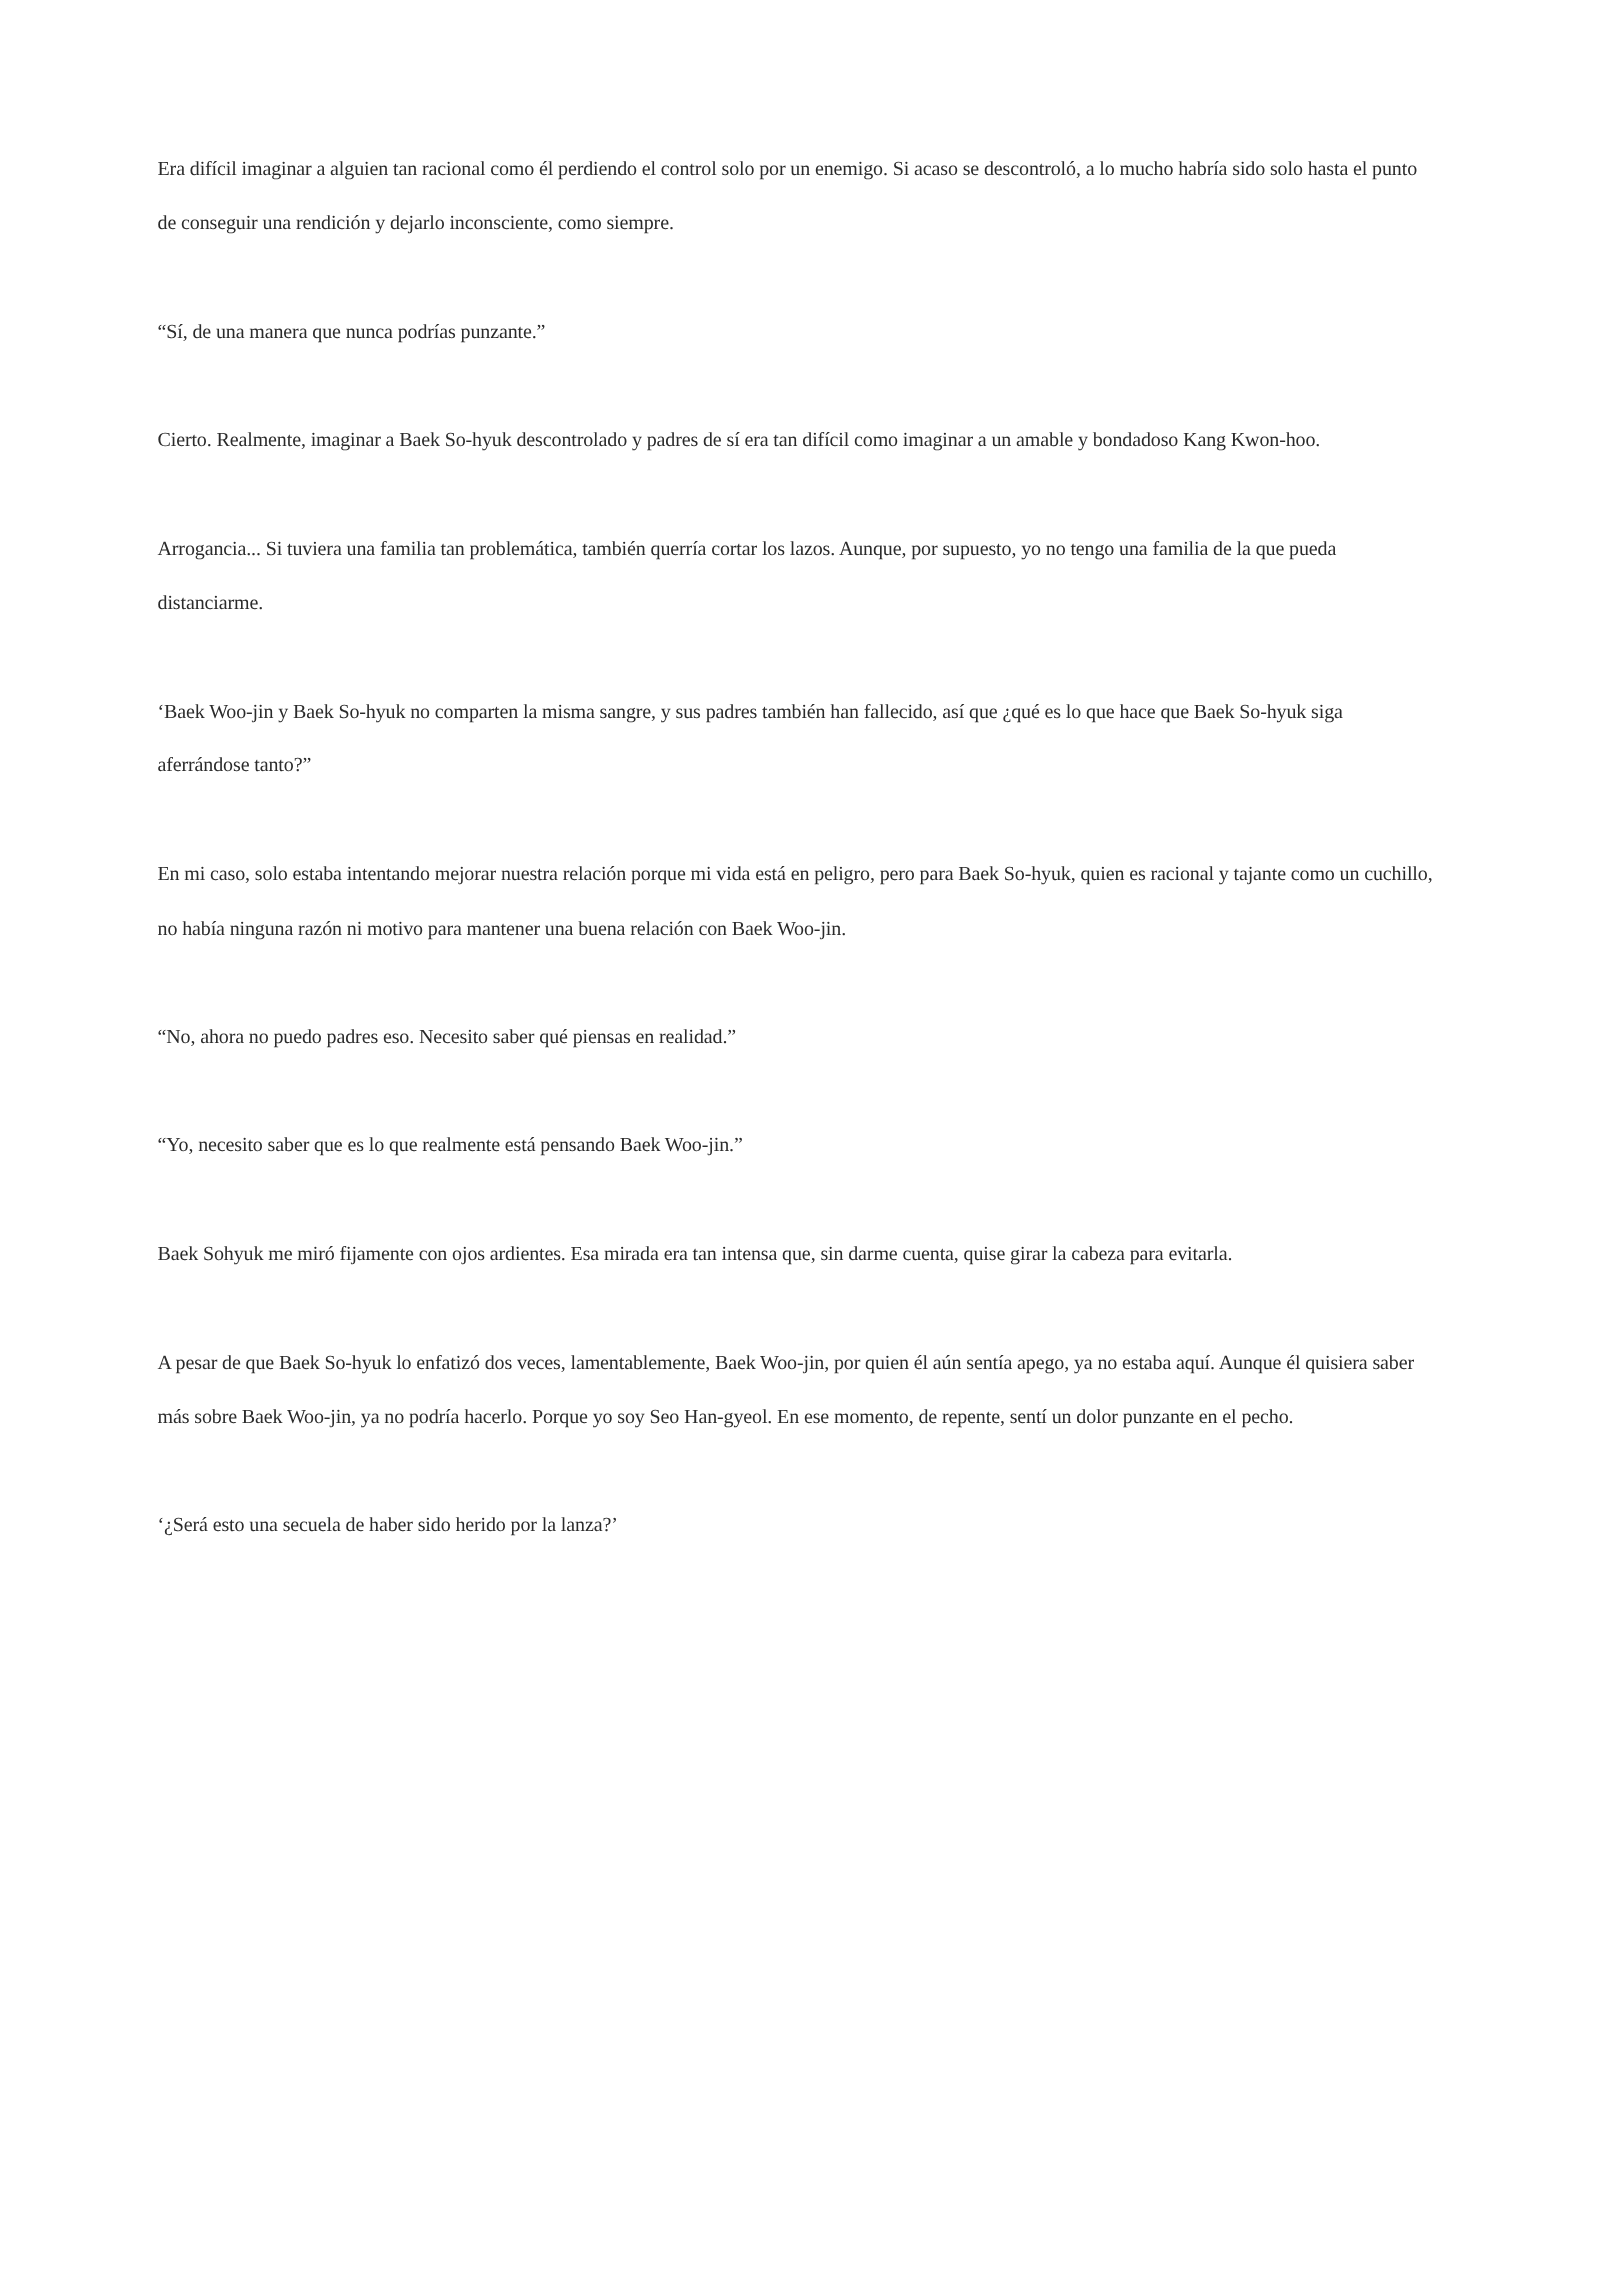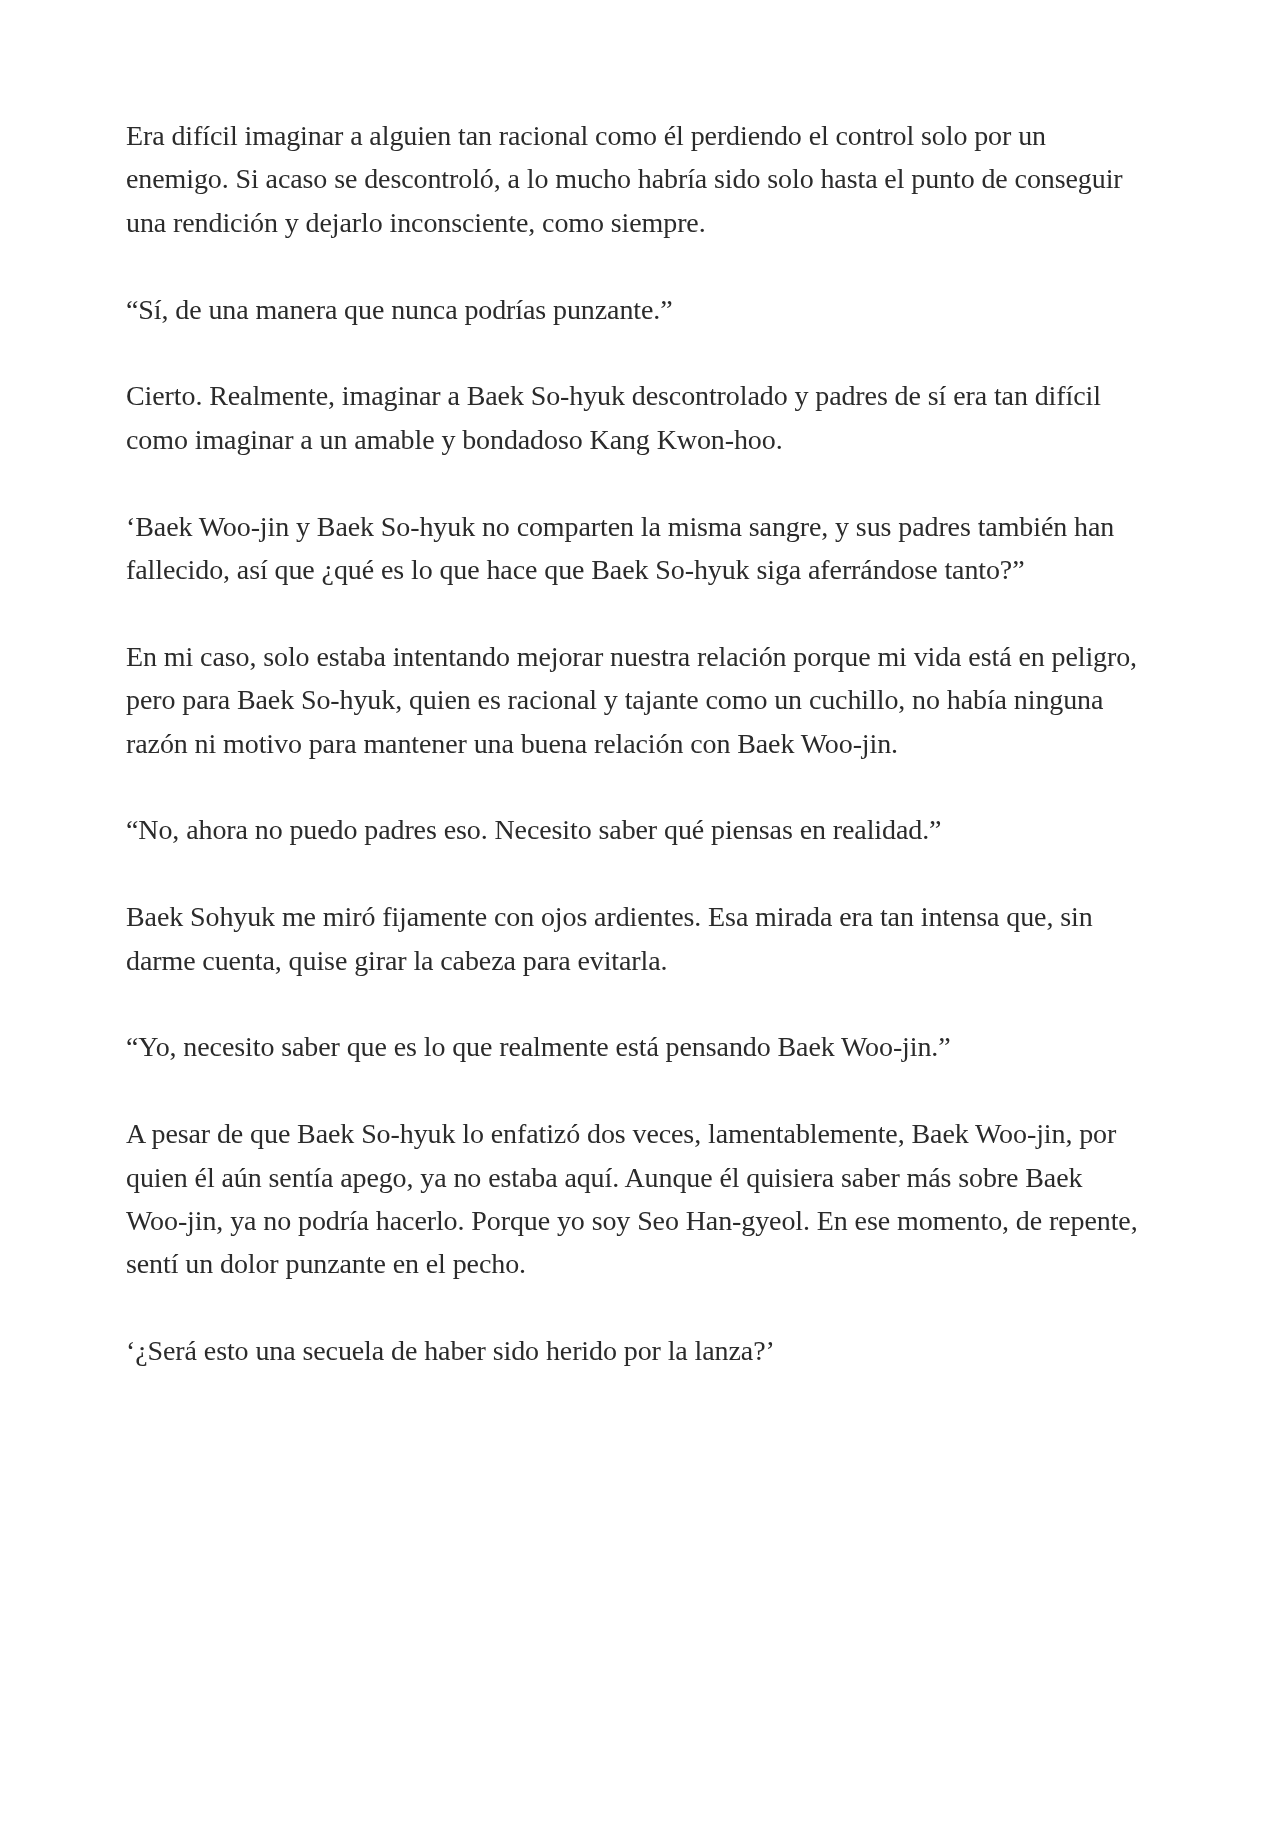--- a/index.html
+++ b/index.html
@@ -13,36 +13,37 @@
       position: relative;
       overflow: hidden;
     }
     .page {
       position: absolute;
       left: 126px;
       top: 114px;
       width: 1020px;
       color: #2b2b2b;
       font-family: "Liberation Serif", "DejaVu Serif", serif;
-      font-size: 28px;
+      font-size: 16px;
       line-height: 43.4px;
       letter-spacing: -0.1px;
     }
     .para {
       margin: 0 0 43.4px 0;
       padding: 0;
     }
   </style>
 </head>
 <body>
 
 <div class="page">
   <p class="para">Era difícil imaginar a alguien tan racional como él perdiendo el control solo por un enemigo. Si acaso se descontroló, a lo mucho habría sido solo hasta el punto de conseguir una rendición y dejarlo inconsciente, como siempre.</p>
   <p class="para">“Sí, de una manera que nunca podrías punzante.”</p>
   <p class="para">Cierto. Realmente, imaginar a Baek So-hyuk descontrolado y padres de sí era tan difícil como imaginar a un amable y bondadoso Kang Kwon-hoo.</p>
+  <p class="para">Arrogancia... Si tuviera una familia tan problemática, también querría cortar los lazos. Aunque, por supuesto, yo no tengo una familia de la que pueda distanciarme.</p>
   <p class="para">‘Baek Woo-jin y Baek So-hyuk no comparten la misma sangre, y sus padres también han fallecido, así que ¿qué es lo que hace que Baek So-hyuk siga aferrándose tanto?”</p>
   <p class="para">En mi caso, solo estaba intentando mejorar nuestra relación porque mi vida está en peligro, pero para Baek So-hyuk, quien es racional y tajante como un cuchillo, no había ninguna razón ni motivo para mantener una buena relación con Baek Woo-jin.</p>
   <p class="para">“No, ahora no puedo padres eso. Necesito saber qué piensas en realidad.”</p>
+  <p class="para">“Yo, necesito saber que es lo que realmente está pensando Baek Woo-jin.”</p>
   <p class="para">Baek Sohyuk me miró fijamente con ojos ardientes. Esa mirada era tan intensa que, sin darme cuenta, quise girar la cabeza para evitarla.</p>
-  <p class="para">“Yo, necesito saber que es lo que realmente está pensando Baek Woo-jin.”</p>
   <p class="para">A pesar de que Baek So-hyuk lo enfatizó dos veces, lamentablemente, Baek Woo-jin, por quien él aún sentía apego, ya no estaba aquí. Aunque él quisiera saber más sobre Baek Woo-jin, ya no podría hacerlo. Porque yo soy Seo Han-gyeol. En ese momento, de repente, sentí un dolor punzante en el pecho.</p>
   <p class="para">‘¿Será esto una secuela de haber sido herido por la lanza?’</p>
 </div>
 
 </body></html>

